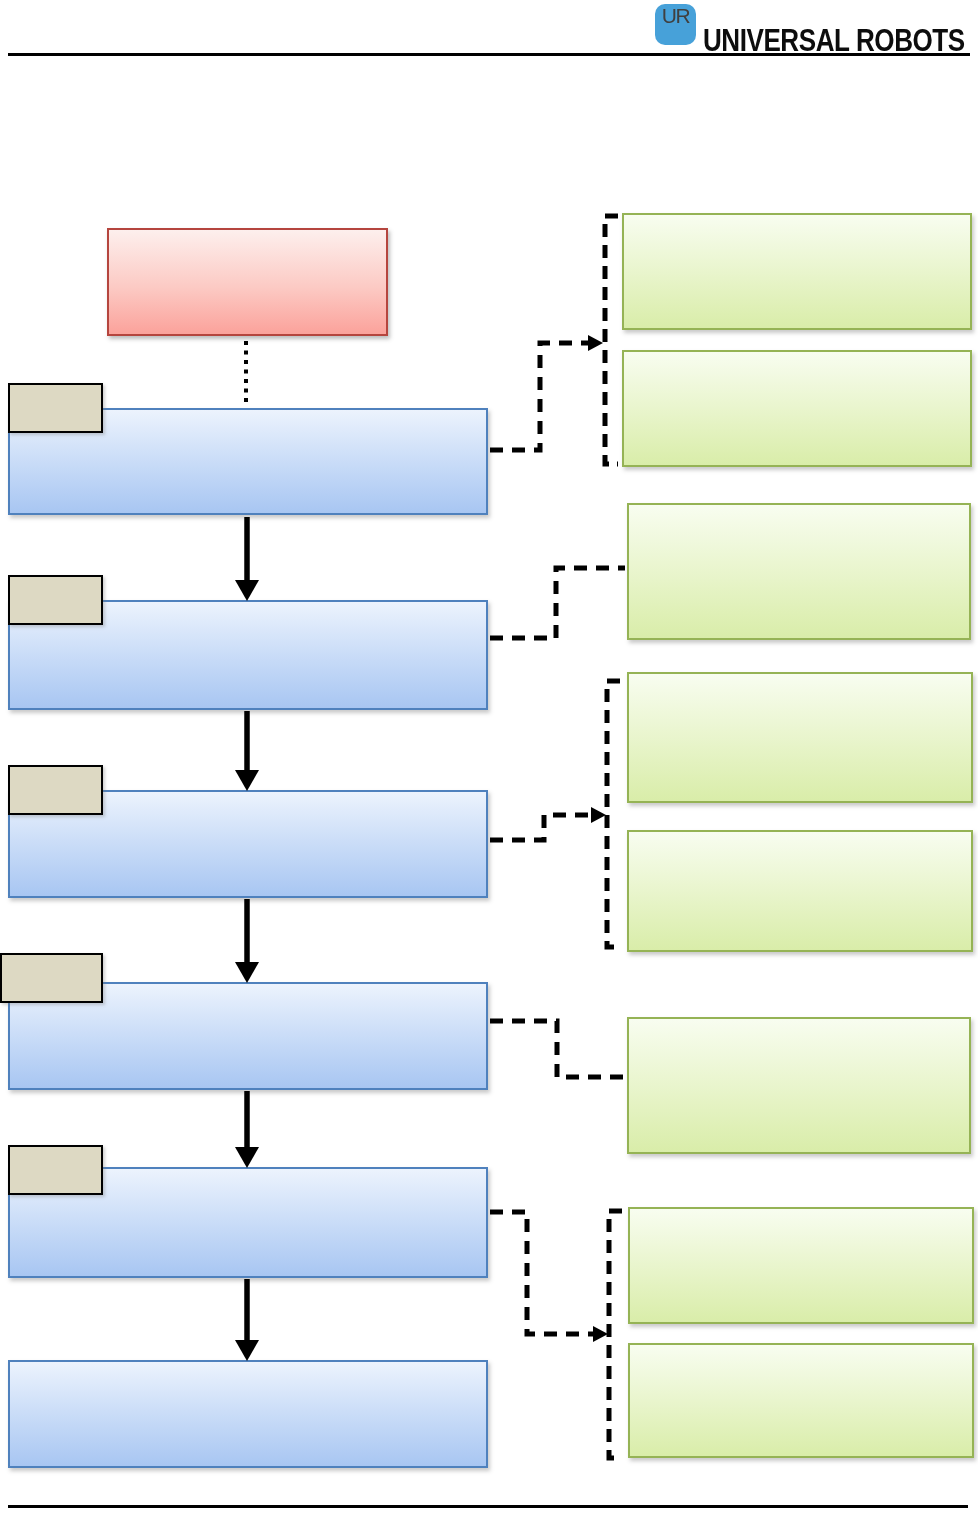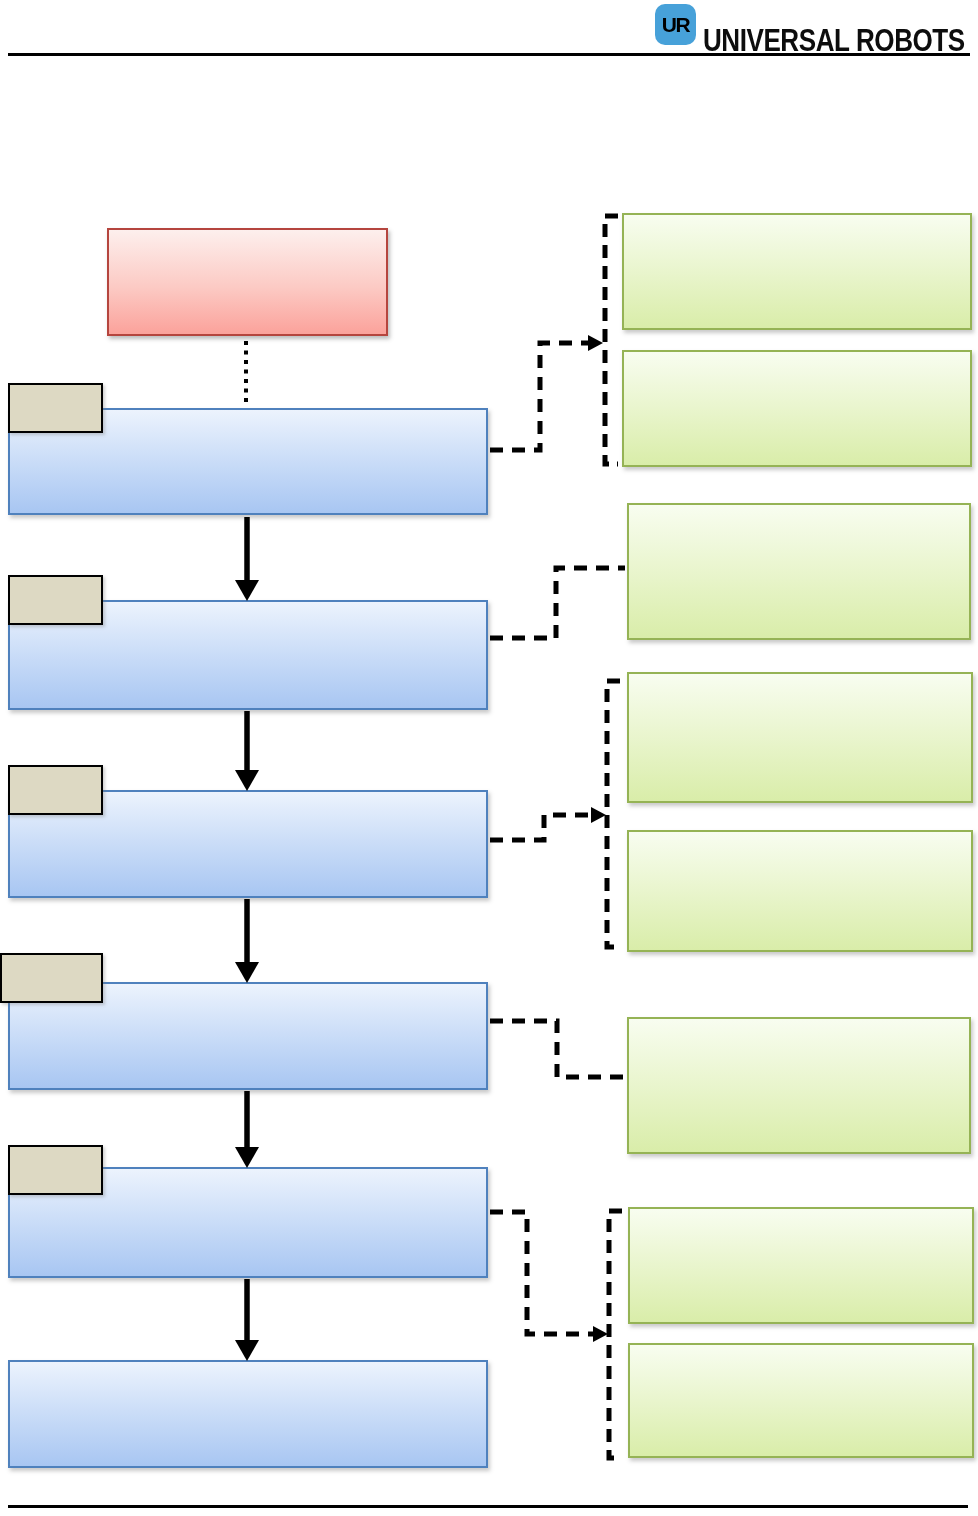--- a/index.html
+++ b/index.html
@@ -4,22 +4,22 @@
 <style>
   html,body{margin:0;padding:0;background:#ffffff;}
   .page{
     position:relative;width:978px;height:1516px;background:#ffffff;
     overflow:hidden;font-family:"Liberation Sans",sans-serif;
   }
   
   .logo-icon{
     position:absolute;left:655px;top:4px;width:41px;height:41px;
     background:var(--logo-blue,#47a1d9);border-radius:10px;
-    color:#000000;display:flex;align-items:center;justify-content:center;
-    font-weight:bold;font-size:21px;letter-spacing:-1.5px;
+    color:#404040;display:flex;justify-content:center;
+    font-weight:normal;font-size:21px;letter-spacing:-1.5px;
   }
   .logo-text{
     position:absolute;top:23px;right:13px;
     font-size:31px;font-weight:bold;color:#0d0d0d;white-space:nowrap;text-align:center;
   }
   .logo-text .squeeze{display:inline-block;transform:scaleX(.84);transform-origin:100% 50%;letter-spacing:-.5px;}
   .rule{position:absolute;background:#000;}
   .rule-top{left:8px;top:53px;width:962px;height:2.5px;}
   .rule-bottom{left:8px;top:1505px;width:960px;height:3px;}
   

